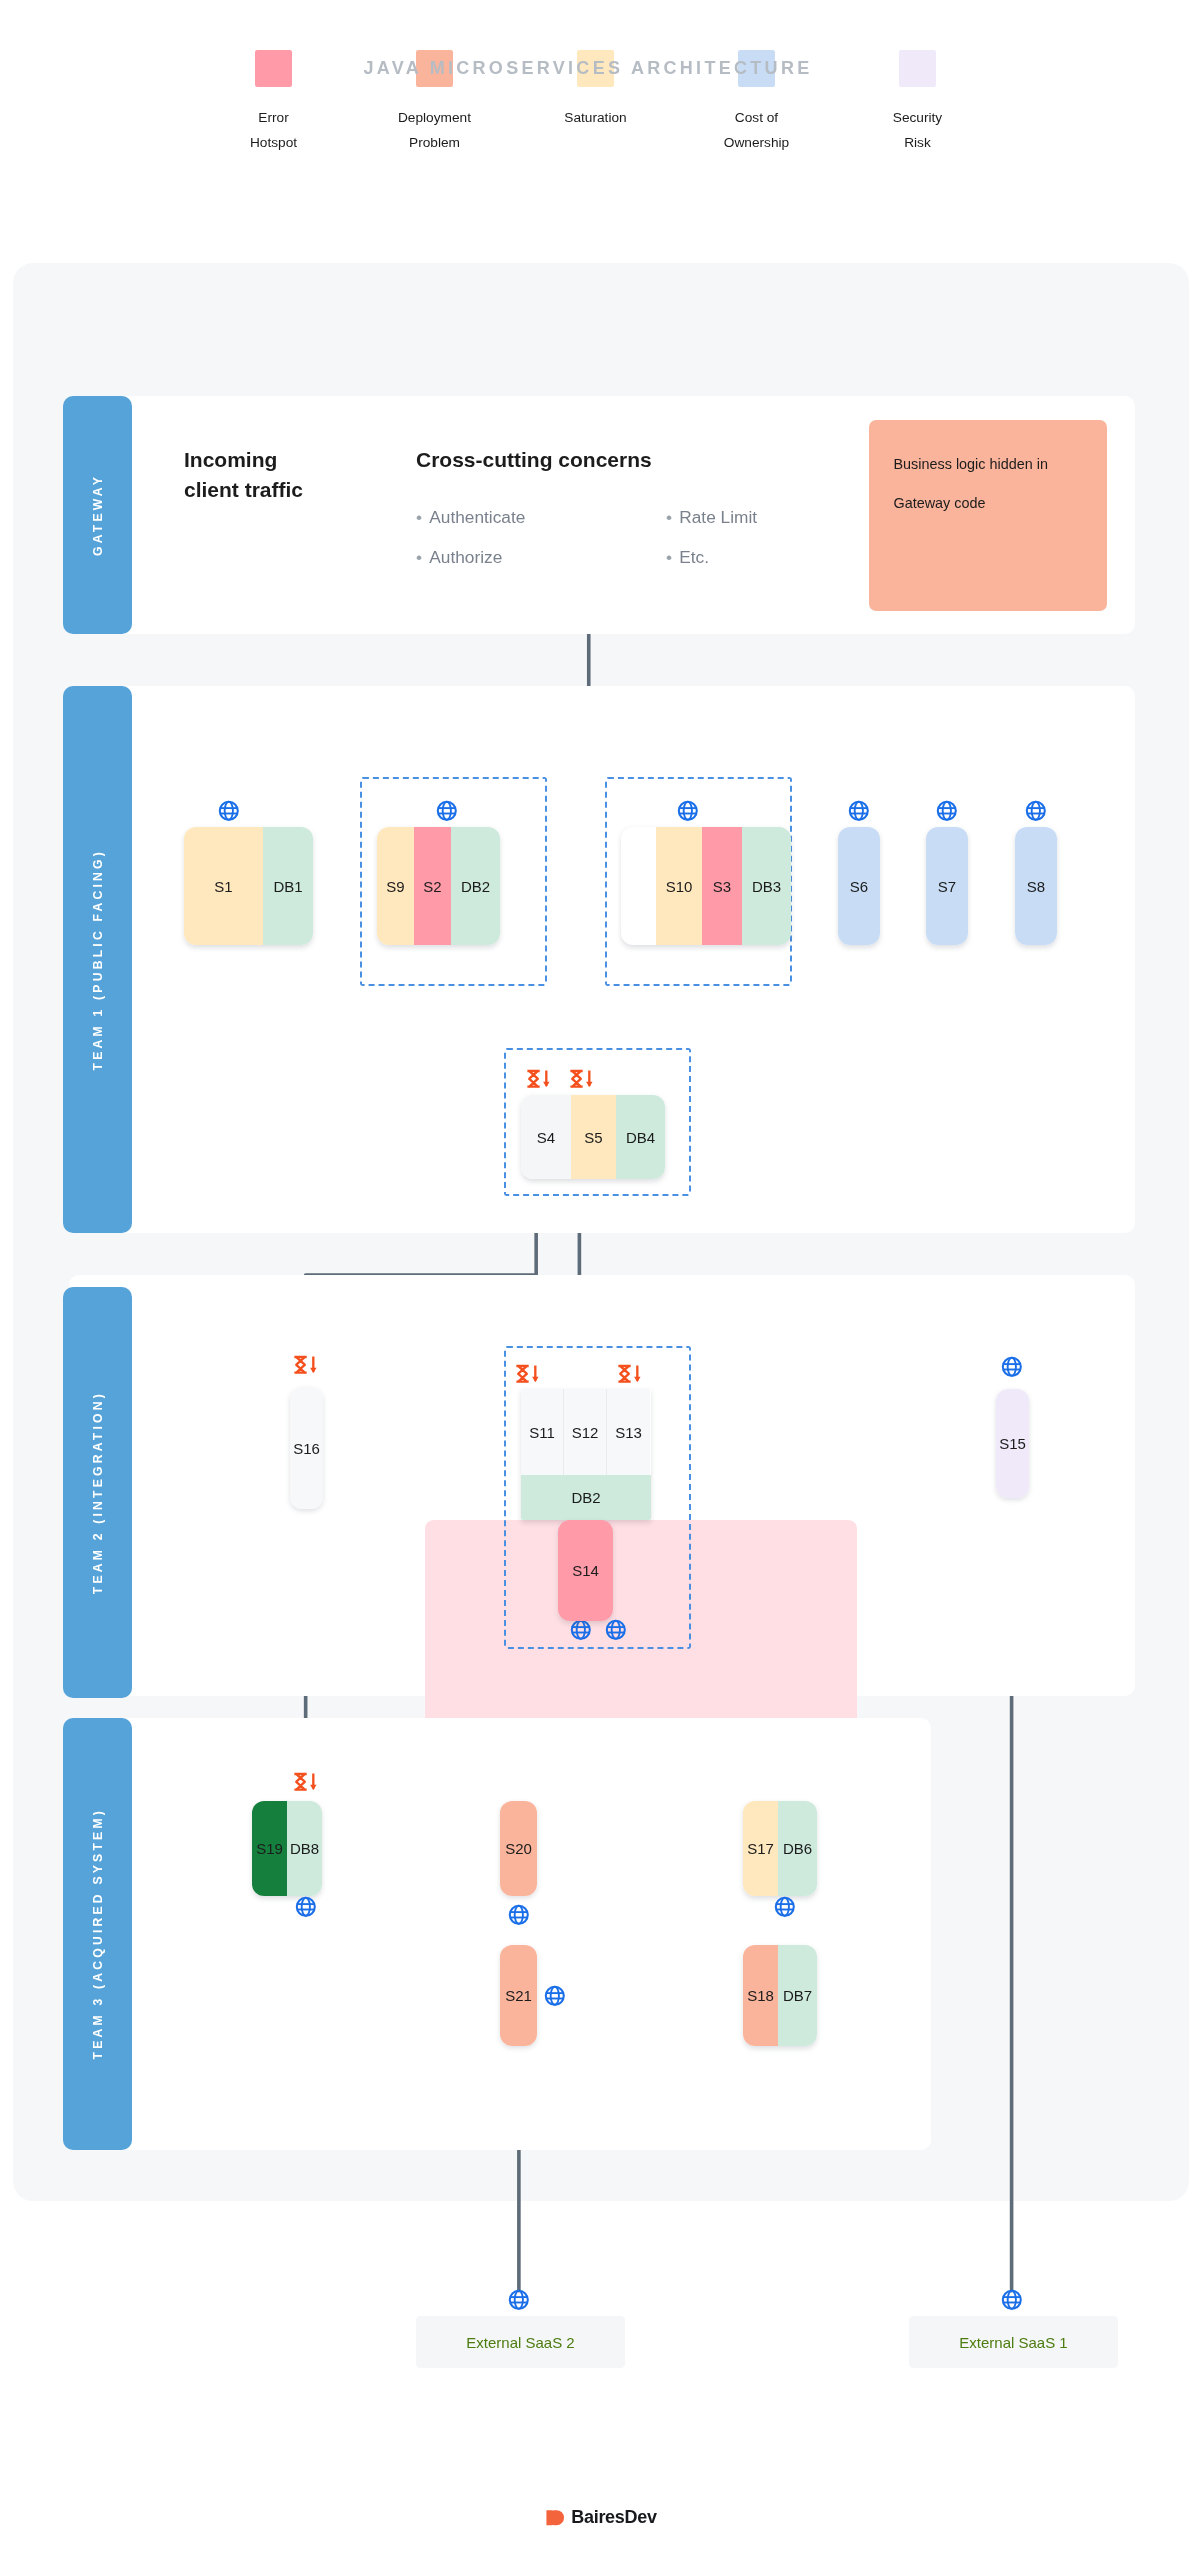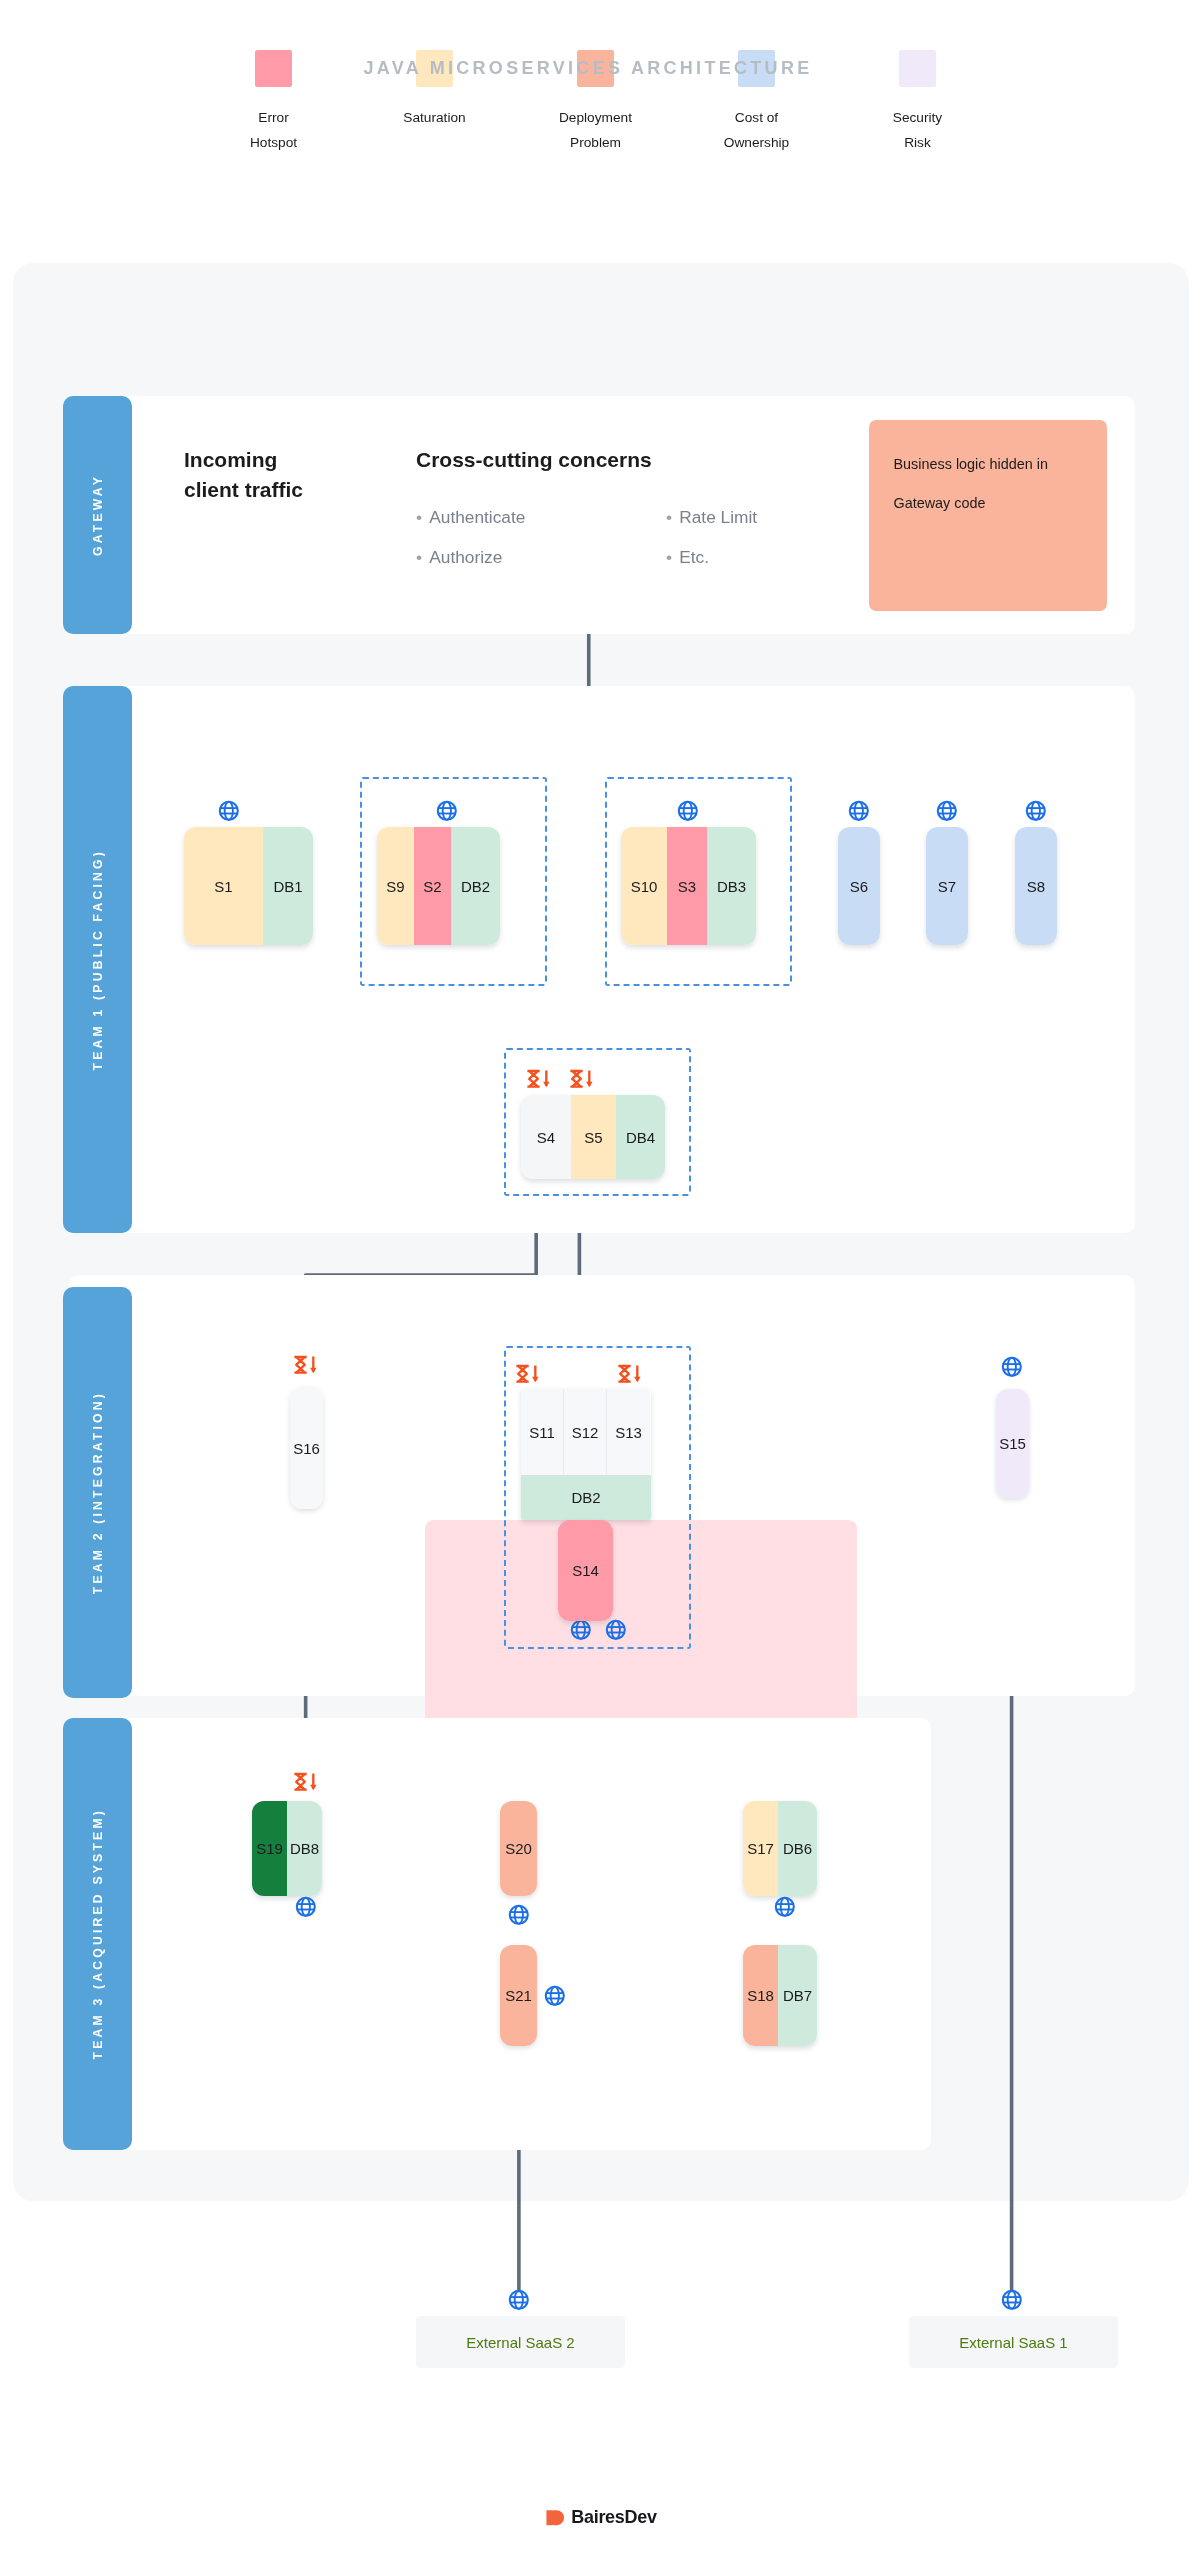--- a/index.html
+++ b/index.html
@@ -94,27 +94,27 @@
 </head>
 <body>
 
 <div id="legend">
   <div class="legend-item">
     <div class="legend-swatch" style="background:#ff9aa8"></div>
     <div class="legend-label" style="white-space:pre-line">Error
 Hotspot</div>
   </div>
   <div class="legend-item">
-    <div class="legend-swatch" style="background:#ffe8bd"></div>
-    <div class="legend-label" style="white-space:pre-line">Saturation</div>
-  </div>
-  <div class="legend-item">
     <div class="legend-swatch" style="background:#fbb49c"></div>
     <div class="legend-label" style="white-space:pre-line">Deployment
 Problem</div>
+  </div>
+  <div class="legend-item">
+    <div class="legend-swatch" style="background:#ffe8bd"></div>
+    <div class="legend-label" style="white-space:pre-line">Saturation</div>
   </div>
   <div class="legend-item">
     <div class="legend-swatch" style="background:#c8ddf5"></div>
     <div class="legend-label" style="white-space:pre-line">Cost of
 Ownership</div>
   </div>
   <div class="legend-item">
     <div class="legend-swatch" style="background:#efe9fa"></div>
     <div class="legend-label" style="white-space:pre-line">Security
 Risk</div>
@@ -324,21 +324,21 @@
     </div>
   <div class="cell" style="width:37px; height:118px; background:#ff9aa8;">
       <span>S2</span>
     </div>
   <div class="cell" style="width:49px; height:118px; background:#cdeadd;">
       <span>DB2</span>
     </div>
 </div>
 
 <div class="svcrow" style="left:621px; top:827px; height:118px;">
-  <div class="cell" style="width:46px; height:118px; background:#ffe8bd;">
+  <div class="cell" style="width:46px; height:118px; background:#ffe8bd;margin-left:35px;">
       <span>S10</span>
     </div>
   <div class="cell" style="width:40px; height:118px; background:#ff9aa8;">
       <span>S3</span>
     </div>
   <div class="cell" style="width:49px; height:118px; background:#cdeadd;">
       <span>DB3</span>
     </div>
 </div>
 

